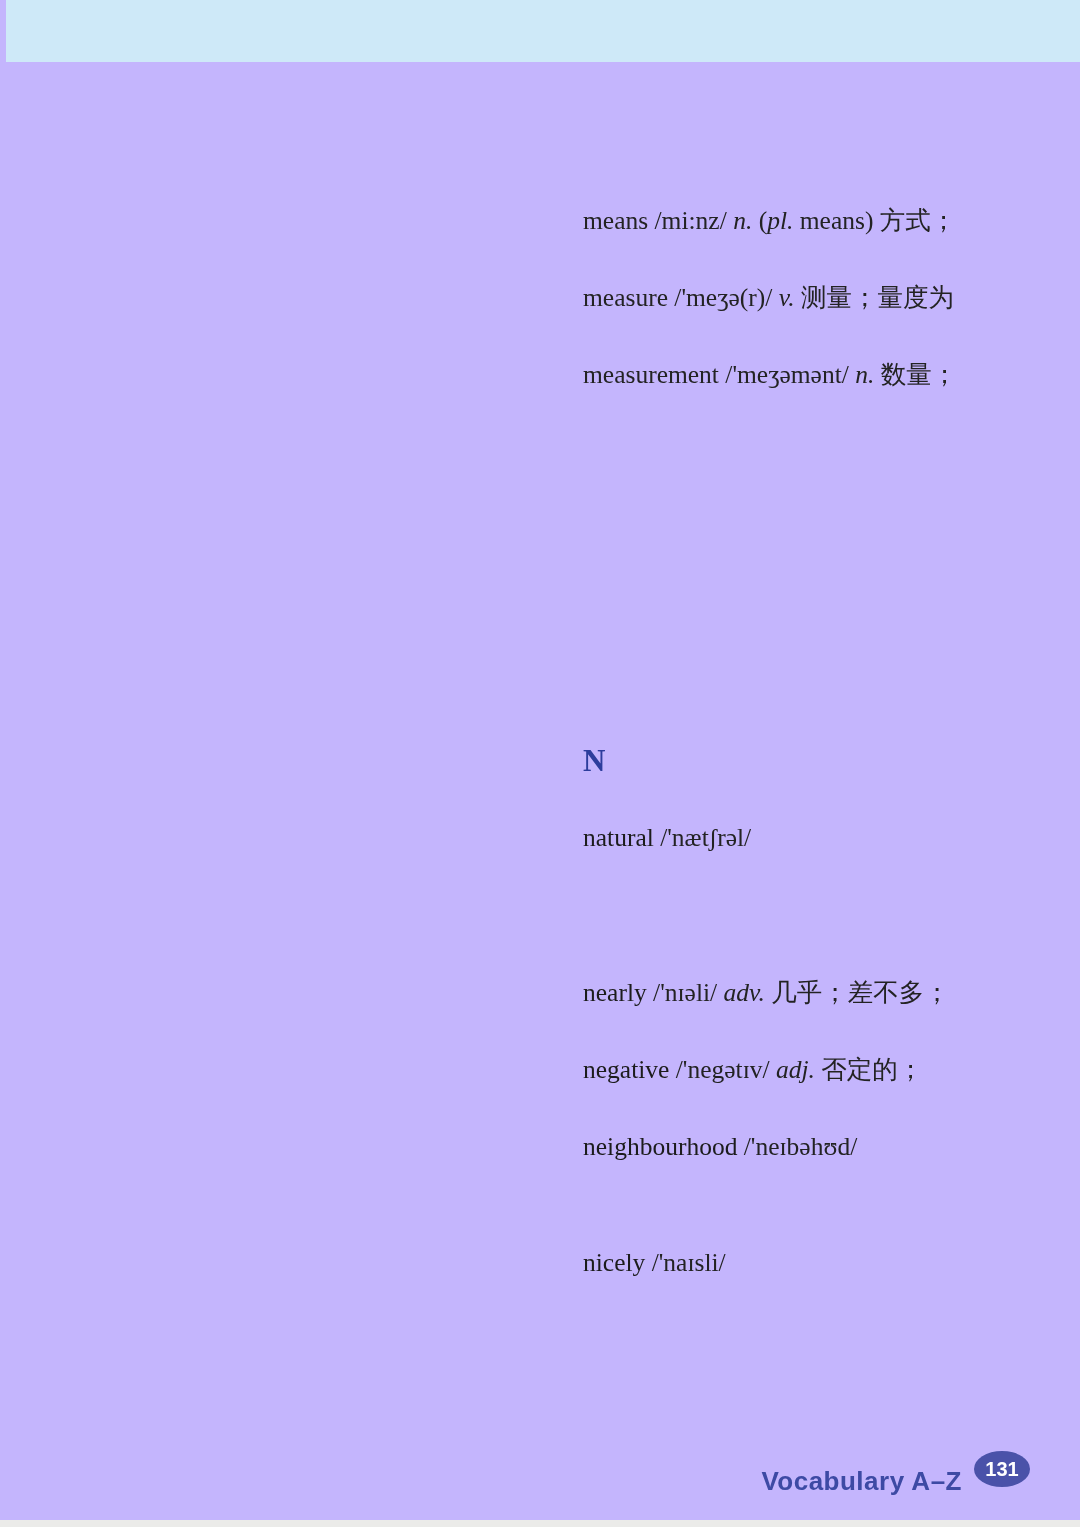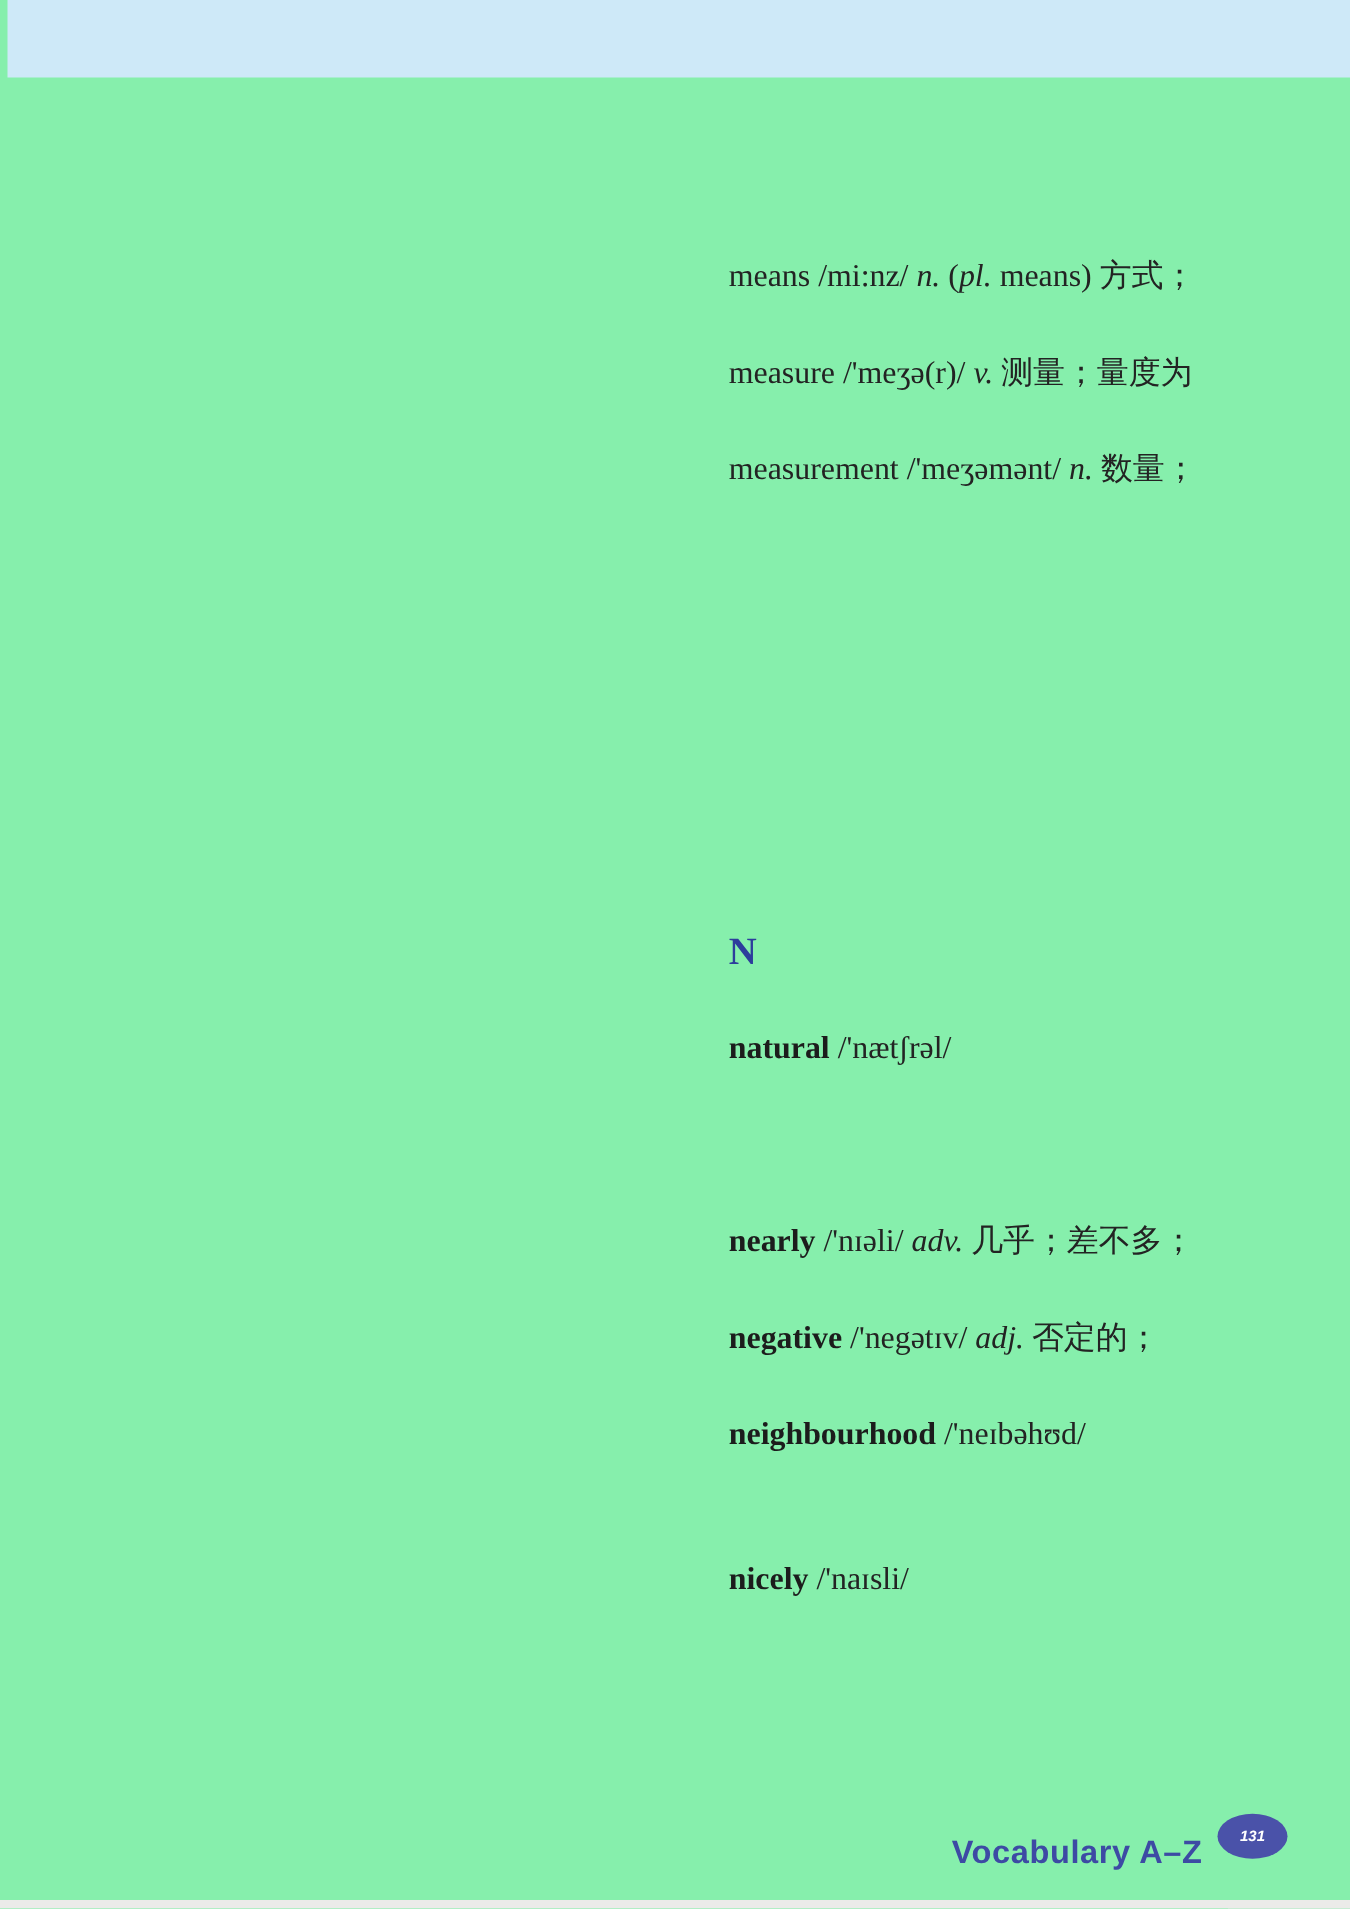--- a/index.html
+++ b/index.html
@@ -1,46 +1,46 @@
 <!DOCTYPE html>
 <html><head>
 <meta charset="utf-8">
 <style>
   html,body { margin:0; padding:0; background:#e9e9e7; }
   .page {
     position:relative; width:1080px; height:1527px;
-    background:#86efac; overflow:hidden;
+    background:#c4b5fd; overflow:hidden;
     font-family:"Liberation Serif","DejaVu Serif",serif;
     color:#232323;
   }
   .band { position:absolute; top:0; left:6px; right:0; height:62px; background:#cee9f8; }
   .bottom-strip { position:absolute; bottom:0; left:0; width:100%; height:7px; background:#ebebe9; }
   .cols { position:absolute; top:86px; left:0; width:1080px; }
   .col { position:absolute; top:0; }
   .col-0 { left:148px; width:400px; }
   .col-1 { left:583px; width:399px; }
   .line {
     position:relative; height:38.6px; line-height:38.6px;
     font-size:25.5px; white-space:pre;
   }
   .line.indent { padding-left:37px; }
   .line .page { position:absolute; right:0; top:0; font-size:25.5px; }
-  .b { font-weight:bold; color:#1c1c1c; }
+  .b { font-weight:normal; color:#1c1c1c; }
   .i { font-style:italic; }
   .section { font-weight:bold; font-size:31px; color:#2d3d9c; font-family:"Liberation Serif","DejaVu Serif",serif; }
   .footer {
     position:absolute; top:1450px; right:50px; height:38px;
     display:flex; align-items:center; gap:12px;
     font-family:"Liberation Sans","DejaVu Sans",sans-serif;
   }
   .footer-label { color:#3d4aa4; font-weight:bold; font-size:26px; letter-spacing:0.5px;margin-top:24px; }
   .badge {
     min-width:48px; height:36px; padding:0 4px; border-radius:50%;
-    background:#4a52a9; color:#ffffff; font-weight:bold; font-size:12px;
-    display:flex; align-items:center; justify-content:center;font-style:italic;
+    background:#4a52a9; color:#ffffff; font-weight:bold; font-size:20px;
+    display:flex; align-items:center; justify-content:center;
   }
 </style>
 </head>
 <body>
 
 <div class="page">
   <div class="band"></div>
 
   <div class="cols">
     <div class="col col-0">

